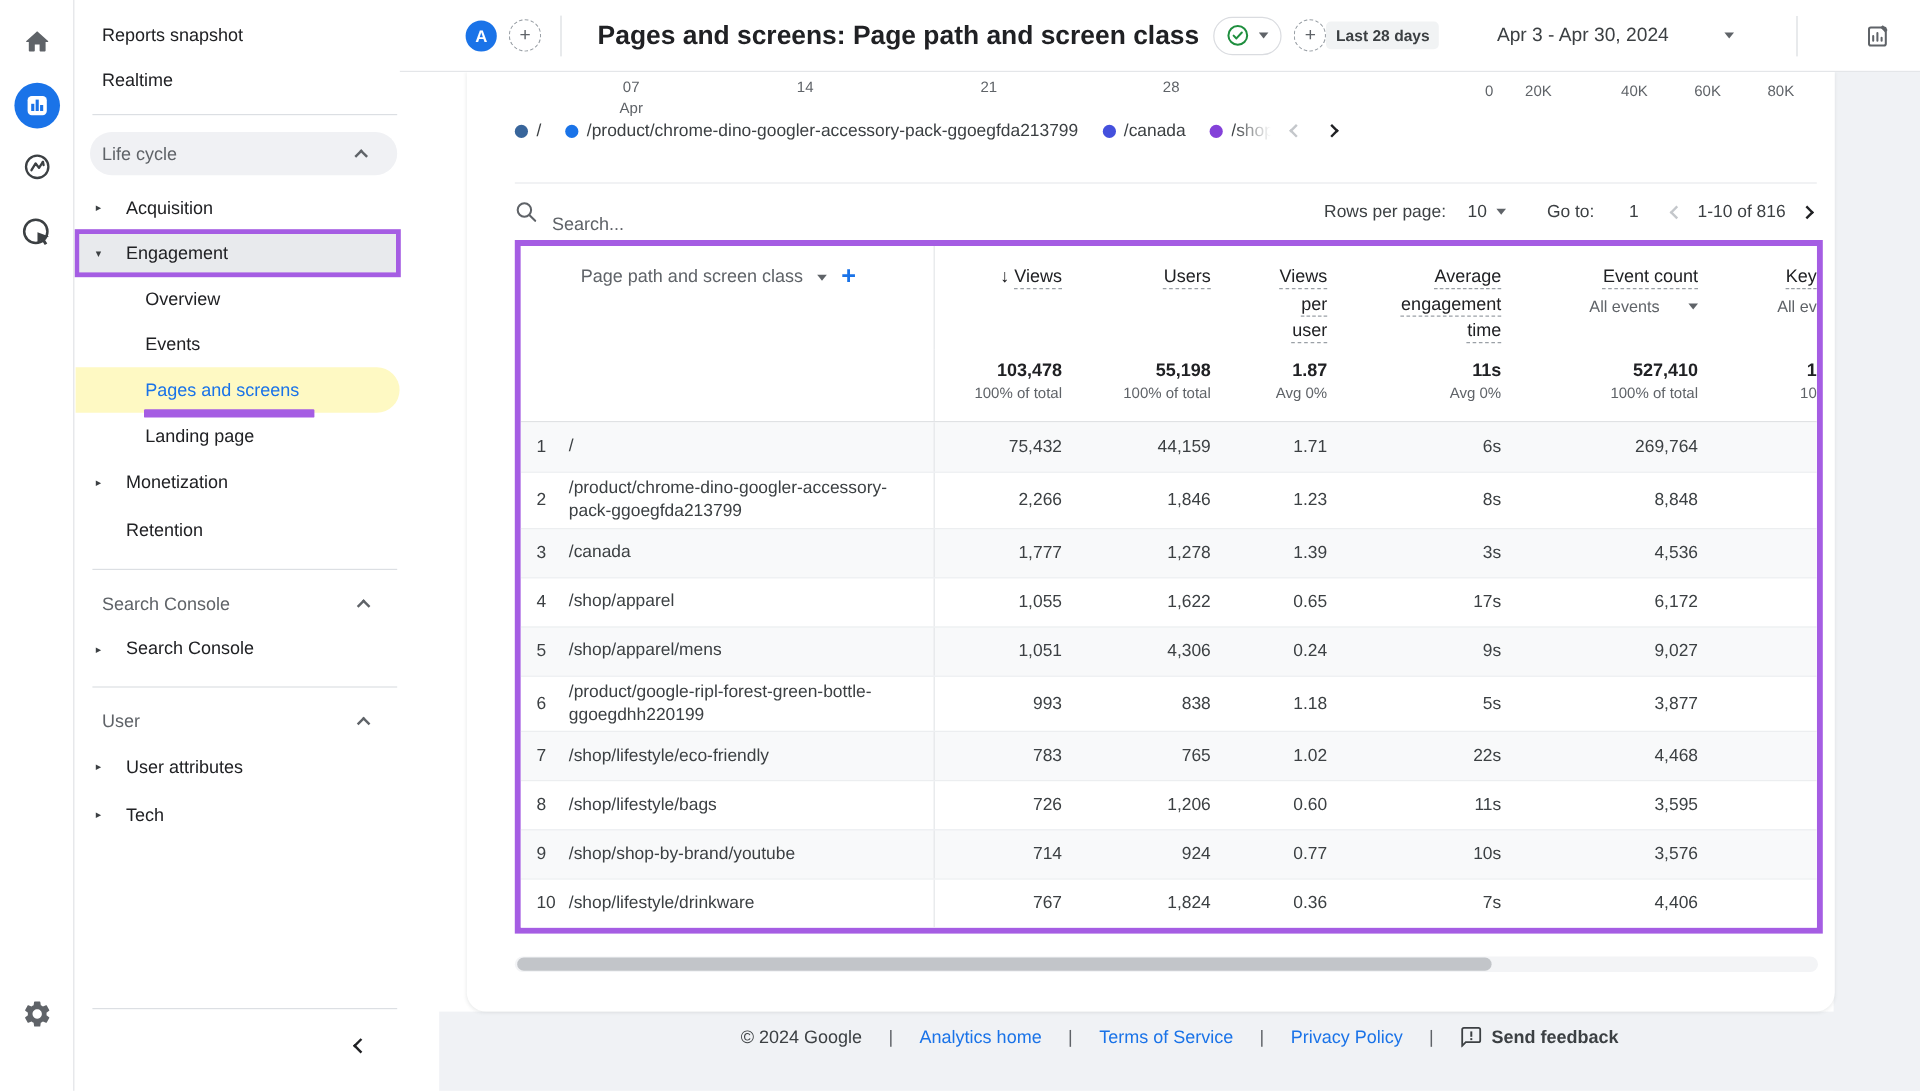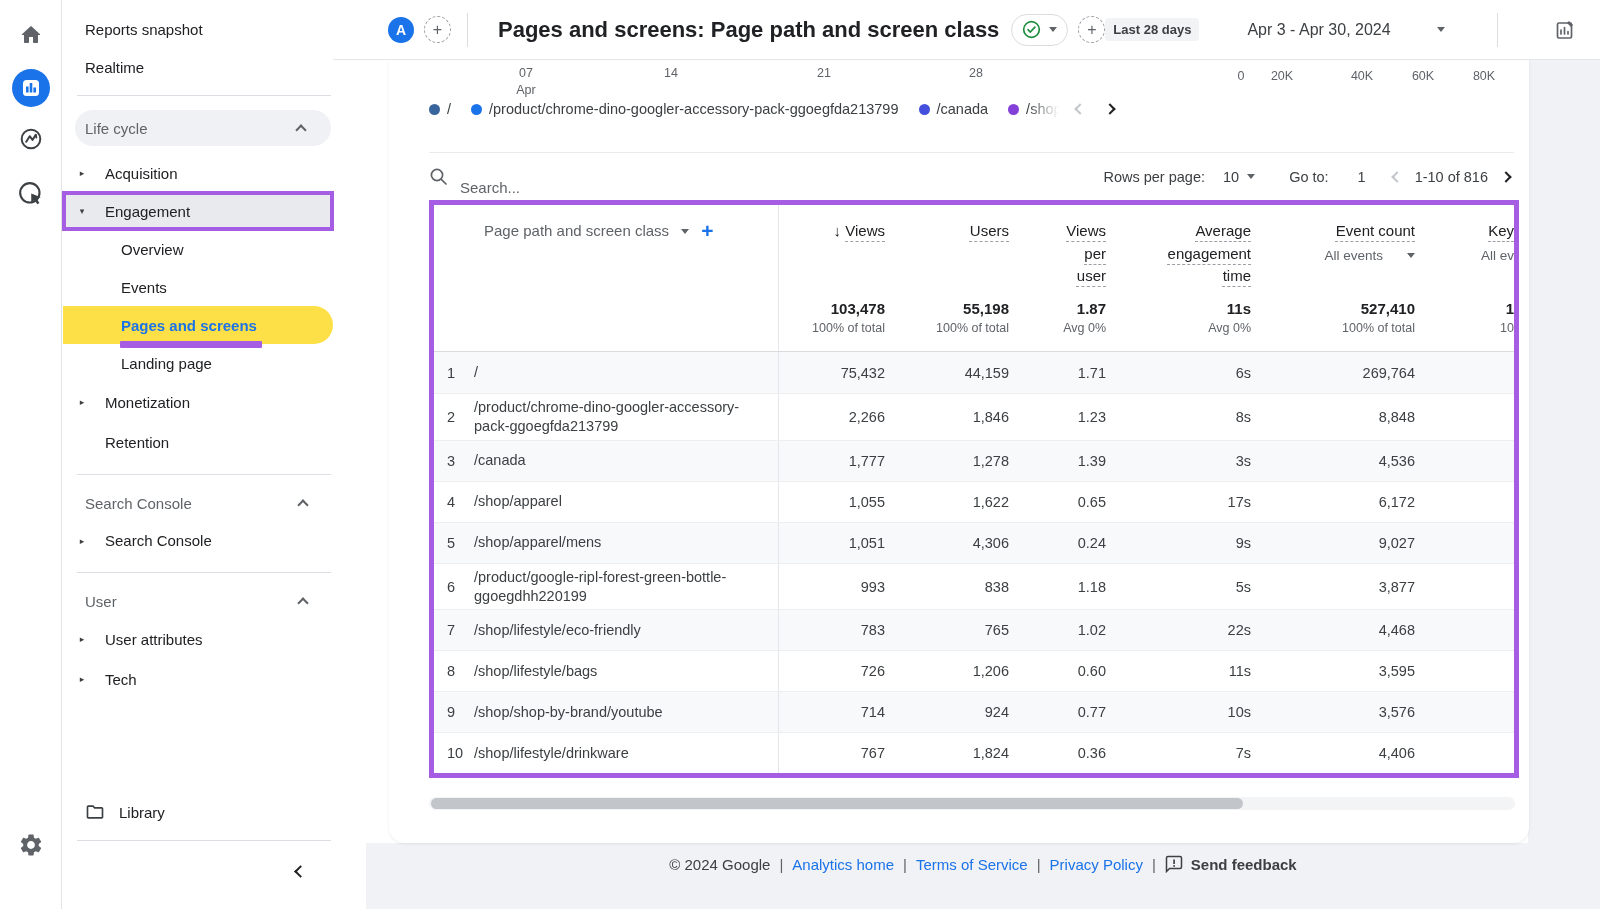--- a/index.html
+++ b/index.html
@@ -24,21 +24,21 @@
   .chev { display:inline-block; width:8px; height:8px; border-right:2px solid #5f6368;
     border-bottom:2px solid #5f6368; }
   .chev.up { transform:rotate(225deg); margin-top:4px; }
   .chev.left { transform:rotate(135deg); border-color:#202124; border-width:2.5px; width:9px; height:9px; }
   .head-chev { position:absolute; right:26px; }
   .sdivider { border-top:1px solid #dcdfe3; margin:8px 2px 8px 14px; flex-shrink:0; }
   .lifecycle-pill { height:36px; margin:6px 2px 4px 12px; background:#f0f1f4; border-radius:18px;
     display:flex; align-items:center; padding-left:10px; position:relative; font-size:15px;
     color:#5f6368; flex-shrink:0; cursor:pointer; }
   .row-engagement { background:#e8eaed; outline:4px solid #a55de3; outline-offset:-3px; }
-  .row-pns { background:#fde047; border-radius:0 19px 19px 0; color:#1a73e8; font-weight:bold; }
+  .row-pns { background:#fef9c3; border-radius:0 19px 19px 0; color:#1a73e8; font-weight:normal; }
   .pns-underline { position:absolute; left:57px; bottom:-4px; width:142px; height:7px;
     background:#a55de3; border-radius:1px; z-index:5; }
   .spacer { flex:1; }
   .lib-row { height:40px; }
   .collapse-row { height:44px; justify-content:flex-end; padding-right:28px; }
 
   
   .main { position:fixed; left:333px; top:0; right:0; height:909px; }
   .app-header { height:60px; background:#fff; border-bottom:1px solid #e4e6e9;
     display:flex; align-items:center; padding:0 40px 0 55px; position:relative; z-index:10; }
@@ -125,21 +125,21 @@
   .rownum { width:40px; padding-left:13px; flex-shrink:0; }
   .path { line-height:1.3; padding:4px 24px 4px 0; }
   .mcell { display:flex; align-items:center; justify-content:flex-end; }
 
   .hscroll { position:absolute; left:40px; top:737px; width:1086px; height:13px;
     background:#f3f4f6; border-radius:7px; }
   .hthumb { position:absolute; left:2px; top:1px; width:812px; height:11px;
     background:#c2c5c9; border-radius:6px; cursor:grab; }
 
   .footer { position:absolute; left:33px; right:0; top:795px; display:flex;
-    justify-content:center; align-items:center; gap:9px; font-size:15px; color:#3c4043; z-index:3; }
+    justify-content:center; align-items:center; gap:22px; font-size:15px; color:#3c4043; z-index:3; }
   .flink { color:#1a73e8; cursor:pointer; white-space:nowrap; }
   .fsep { color:#5f6368; }
   .feedback { display:flex; align-items:center; gap:8px; font-weight:bold; cursor:pointer; }
 </style>
 </head>
 <body>
 
 <nav class="rail">
   <span class="ric" style="top:23px">
     <svg width="24" height="24" viewBox="0 0 24 24" fill="#5f6368">
@@ -236,28 +236,20 @@
     <span class="tri">▸</span>
     <span>User attributes</span>
   </div>
   <div class="nr ind1" style="height:40px">
     <span class="tri">▸</span>
     <span>Tech</span>
   </div>
 
   <div class="spacer"></div>
 
-  <div class="nr ind0 lib-row">
-    <span style="display:flex;align-items:center;gap:14px">
-      <svg width="20" height="20" viewBox="0 0 24 24" fill="#3c4043">
-          <path d="M20 6h-8l-2-2H4c-1.1 0-2 .9-2 2v12c0 1.1.9 2 2 2h16c1.1 0 2-.9 2-2V8c0-1.1-.9-2-2-2zm0 12H4V6h5.17l2 2H20v10z"></path>
-        </svg>
-      <span>Library</span>
-    </span>
-  </div>
   <div class="sdivider"></div>
   <div class="nr collapse-row">
     <span class="chev left"></span>
   </div>
   <div style="height:16px"></div>
 </nav>
 
 <div class="main">
 
   <header class="app-header">

